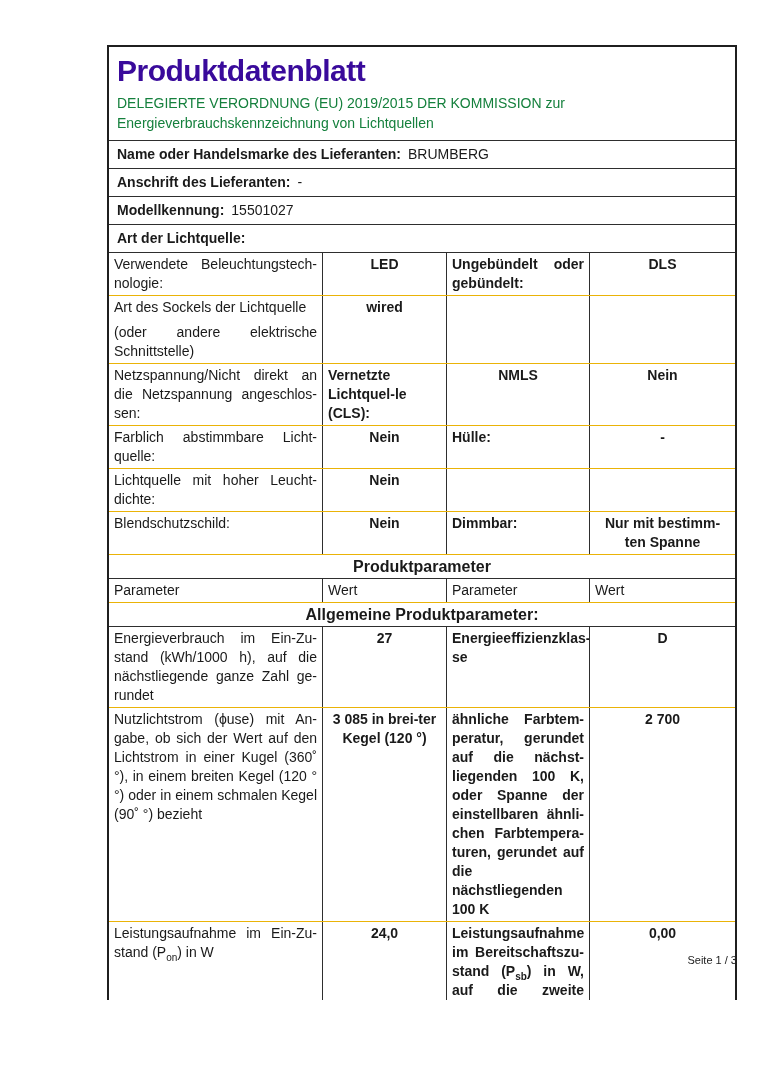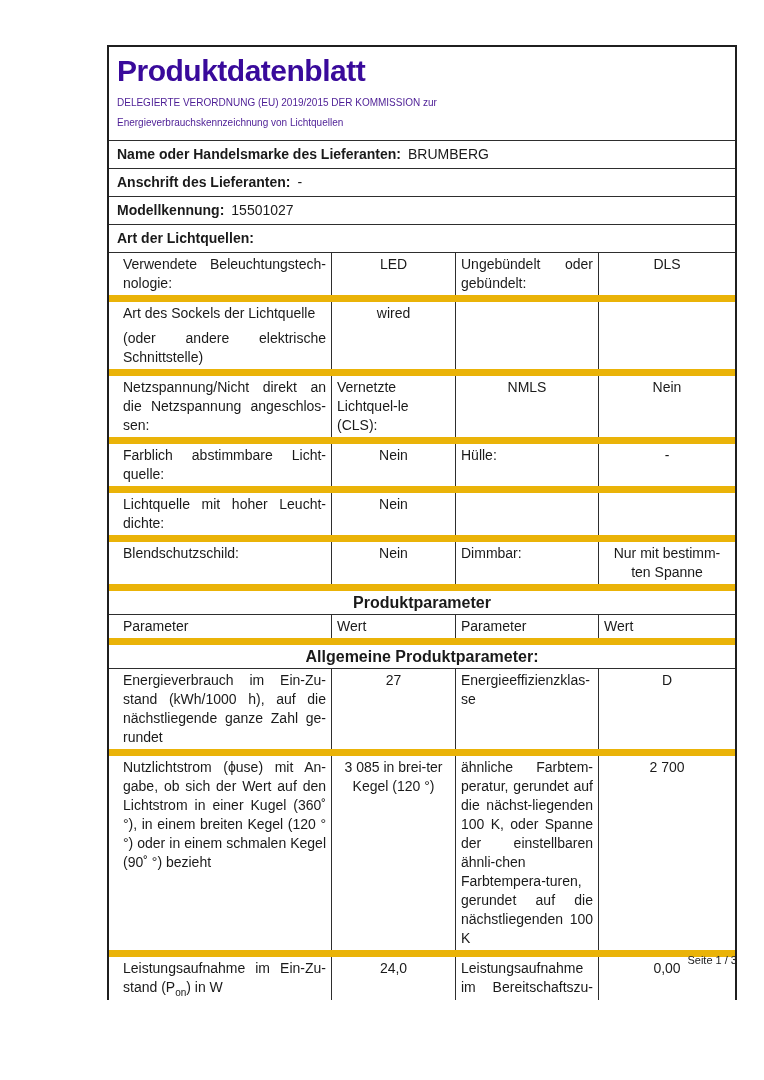--- a/index.html
+++ b/index.html
@@ -22,43 +22,42 @@
   }
 
   
   .head { padding: 7px 8px 7px 8px; border-bottom: 1px solid #2e2e2e; }
   .head h1 {
     font-size: 30px; font-weight: bold; line-height: 34px;
     color: var(--title-color, #390a9b);
     letter-spacing: -0.5px;
     margin-bottom: 5px;
   }
-  .head .reg { font-size: 10px; line-height: 20px; color: #4c1d95; }
+  .head .reg { font-size: 14px; line-height: 20px; color: #15803d; }
 
   
   .info-row {
     border-bottom: 1px solid #2e2e2e;
     padding: 4px 8px; font-size: 14px; line-height: 19px;
     min-height: 27px;
   }
   .info-row .lbl { font-weight: bold; }
   .info-row .val { margin-left: 7px; font-weight: normal; }
 
   
   .grid-row {
     display: grid;
     grid-template-columns: 213px 124px 143px 1fr;
-    border-bottom: 7px solid #eab308;
-    padding-left: 9px;
+    border-bottom: 1px solid #eab308;
   }
   .cell {
     padding: 2px 5px; font-size: 14px; line-height: 19px;
     min-height: 23px;
   }
-  .cell + .cell { border-left: 1px solid #2e2e2e; }
+  .cell + .cell { border-left: 1px solid #2e2e2e; font-weight: bold; }
   .cell.c1, .cell.c3 { text-align: justify; }
   .cell.c2, .cell.c4 { text-align: center; }
   .cell .para + .para { margin-top: 6px; }
   sub { font-size: 10px; line-height: 0; }
 
   
   .full-header {
     border-bottom: 1px solid #2e2e2e;
     text-align: center; font-weight: bold;
     font-size: 16px; line-height: 19px; padding: 2px 5px;
@@ -80,21 +79,21 @@
     <div class="head">
       <h1>Produktdatenblatt</h1>
       <div class="reg">DELEGIERTE VERORDNUNG (EU) 2019/2015 DER KOMMISSION zur</div>
       <div class="reg">Energieverbrauchskennzeichnung von Lichtquellen</div>
     </div>
 
     <div id="info-container">
         <div class="info-row"><span class="lbl">Name oder Handelsmarke des Lieferanten:</span><span class="val">BRUMBERG</span></div>
         <div class="info-row"><span class="lbl">Anschrift des Lieferanten:</span><span class="val">-</span></div>
         <div class="info-row"><span class="lbl">Modellkennung:</span><span class="val">15501027</span></div>
-        <div class="info-row"><span class="lbl">Art der Lichtquellen:</span></div>
+        <div class="info-row"><span class="lbl">Art der Lichtquelle:</span></div>
       </div>
 
     <div id="light-source-container">
         <div class="grid-row">
           <div class="cell c1">
             <div class="para">Verwendete Beleuchtungstech-nologie:</div>
           </div>
           <div class="cell c2">
             <div class="para">LED</div>
           </div>

